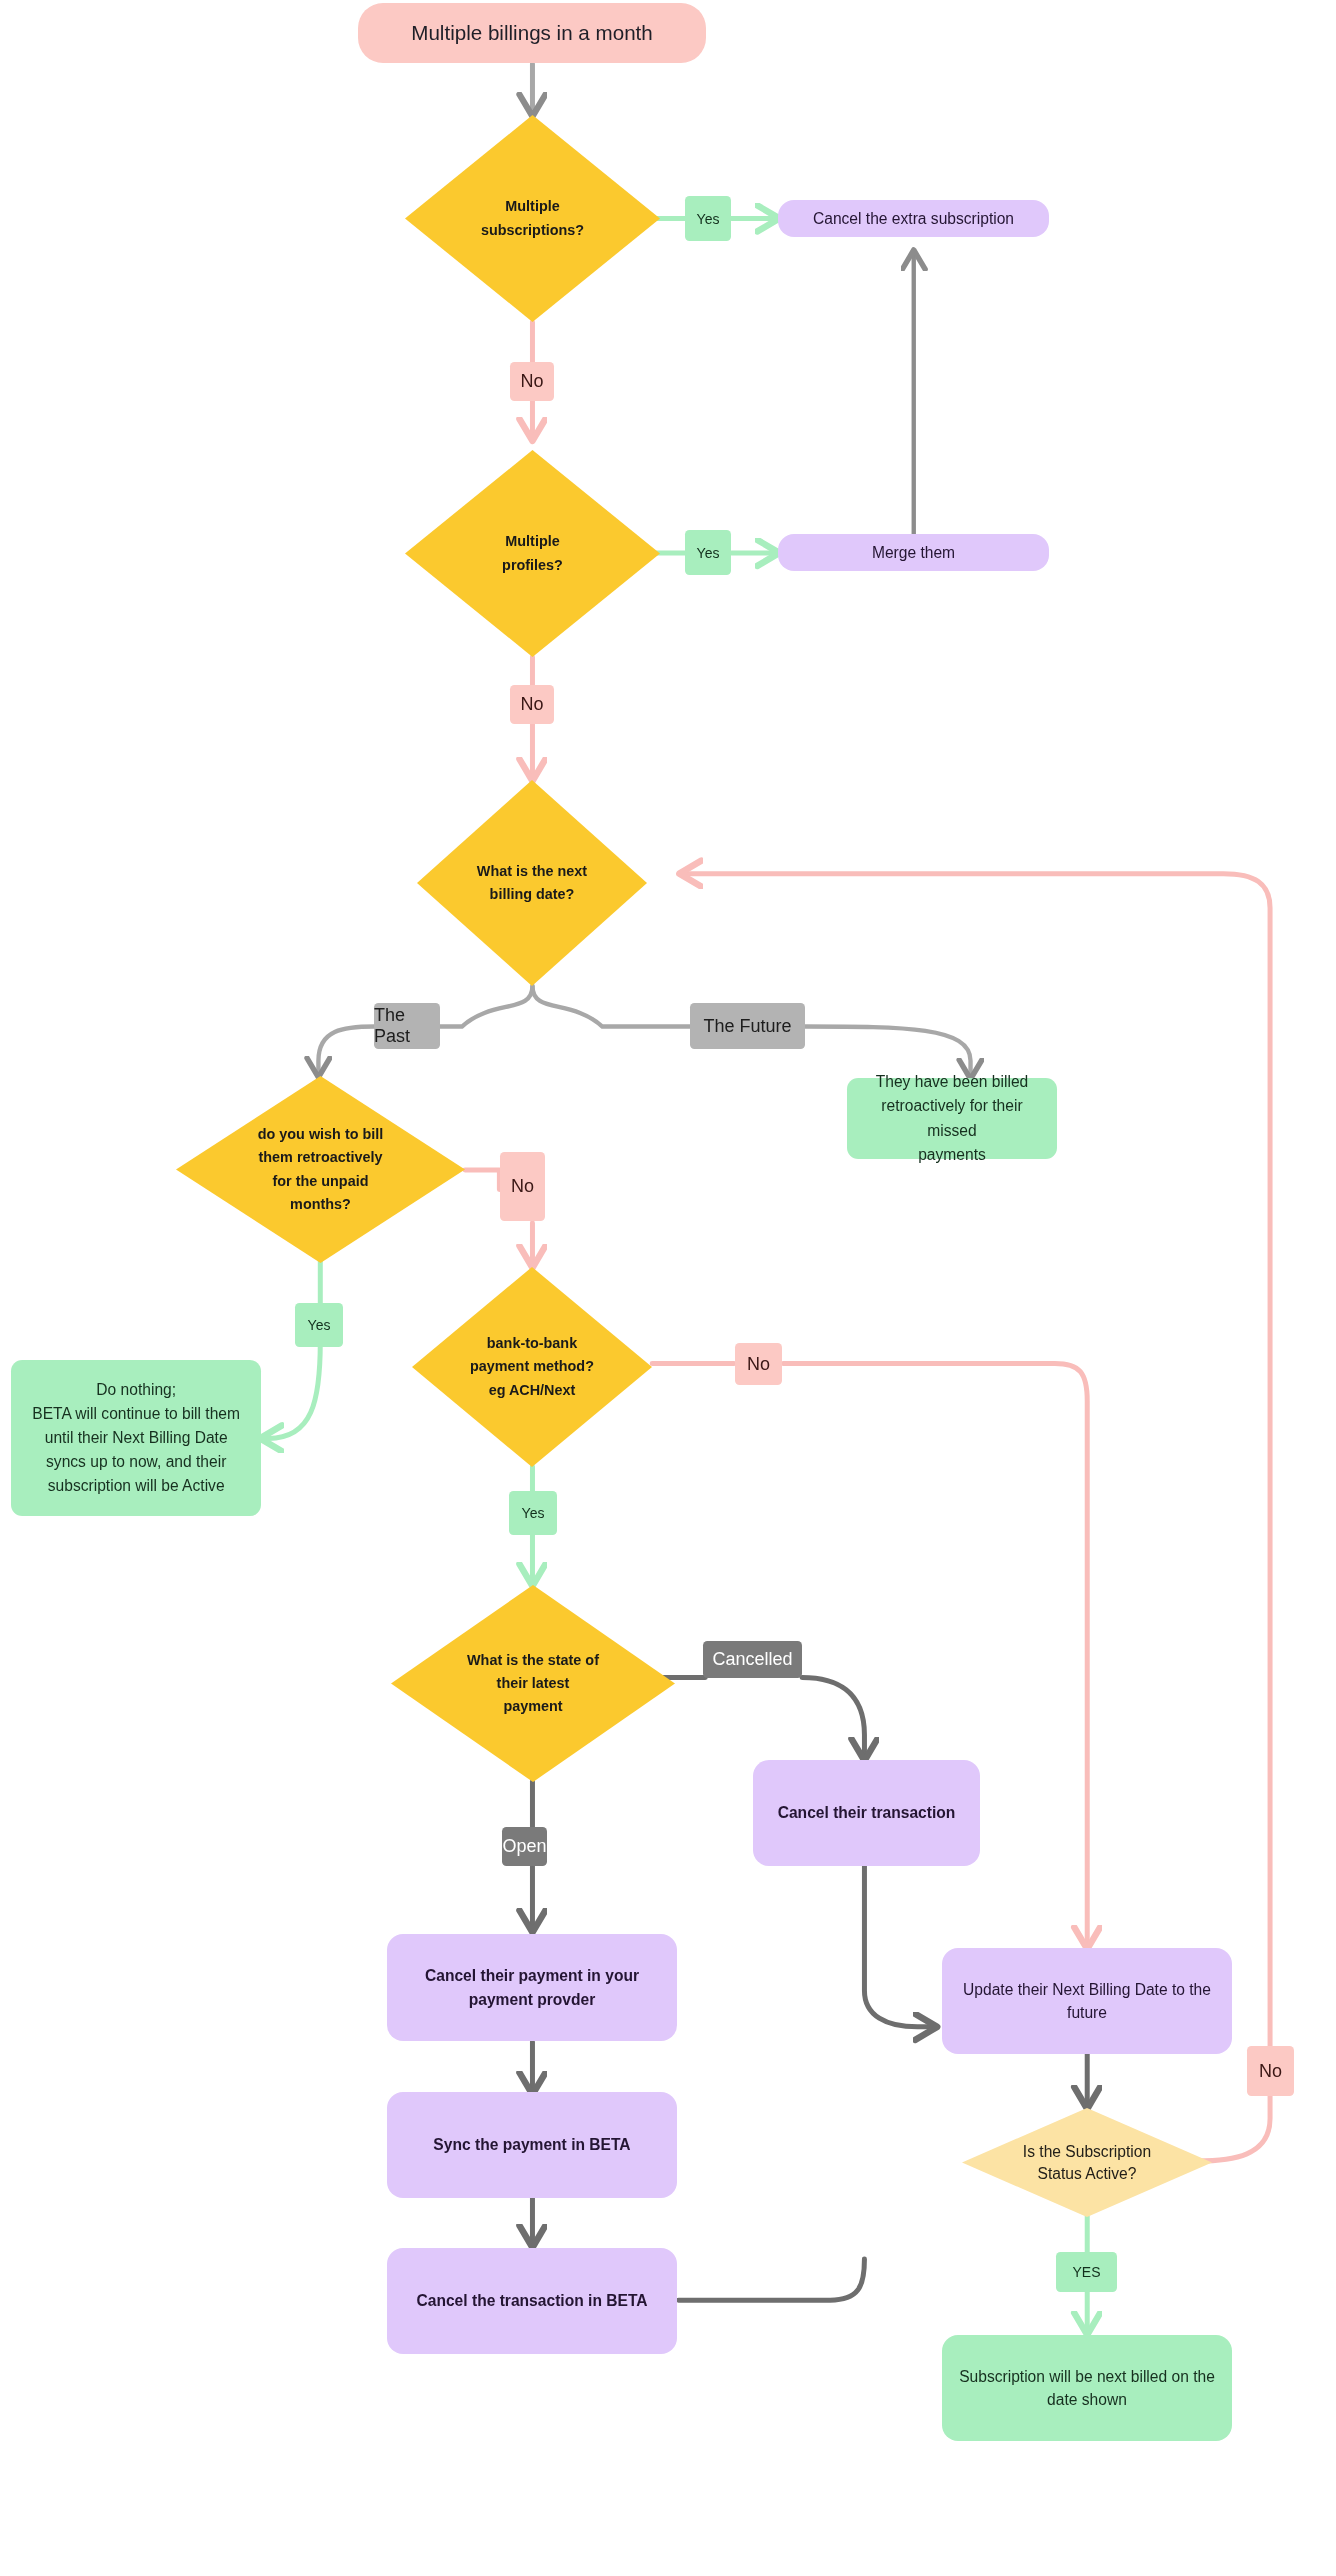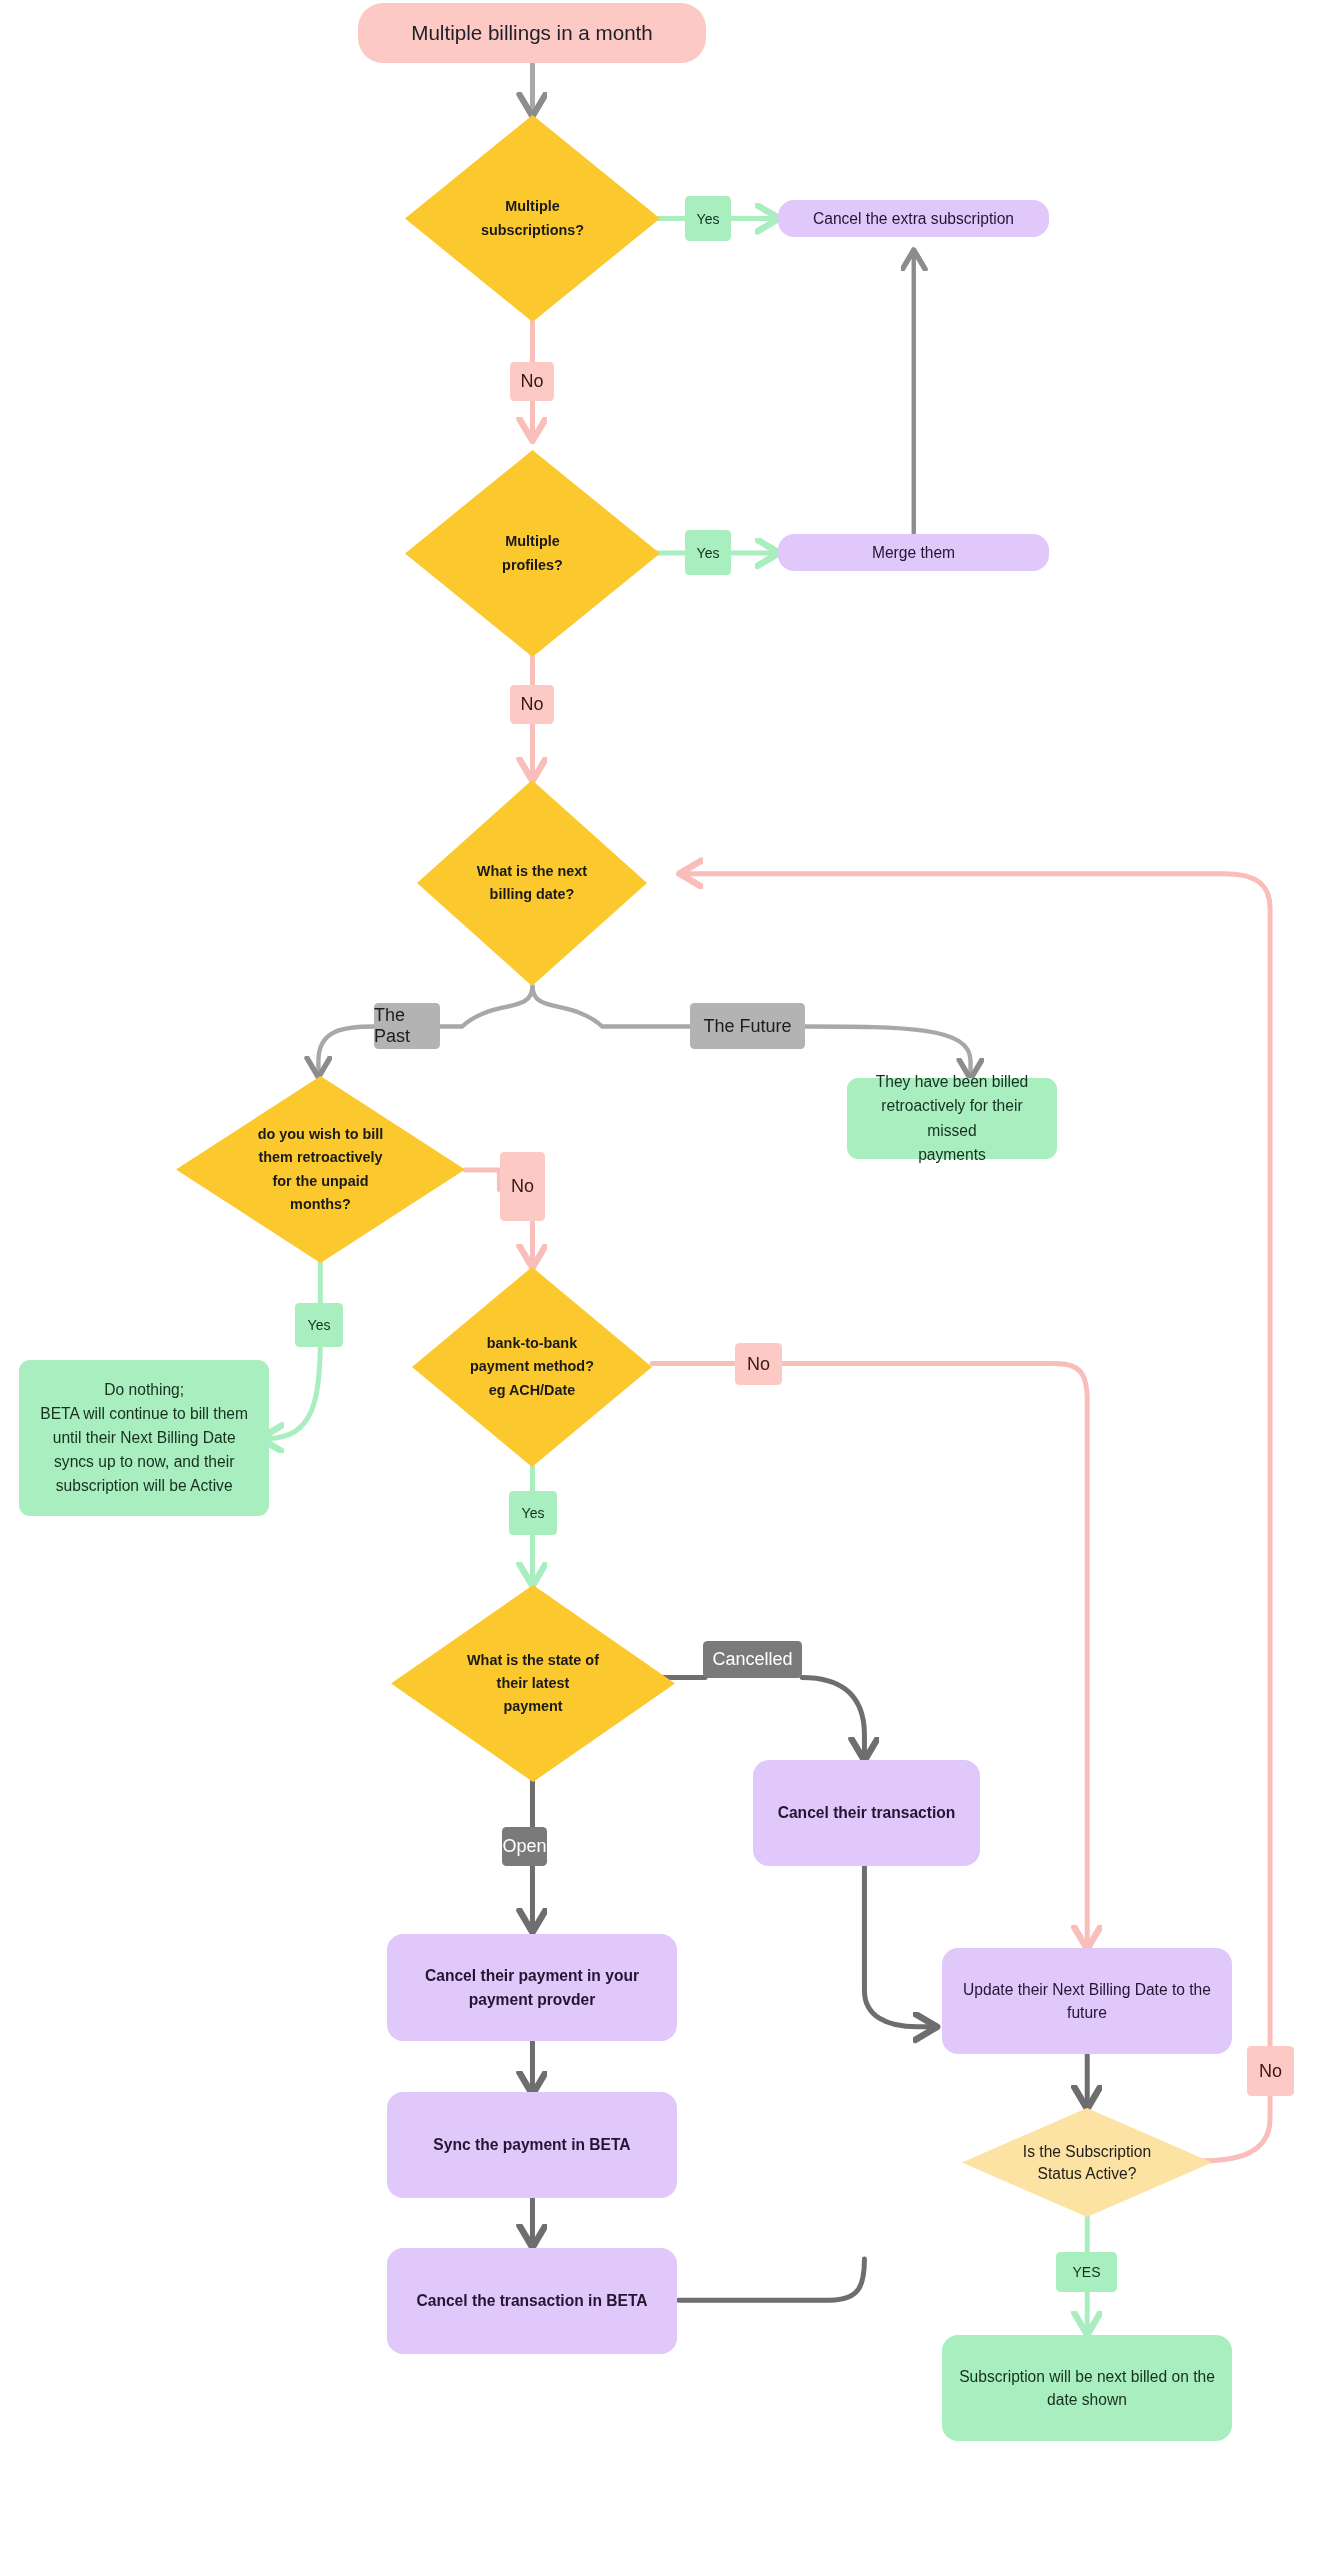--- a/index.html
+++ b/index.html
@@ -168,38 +168,38 @@
   </div>
 
   <div class="node rrect green" style="left:847px;top:1078px;width:210px;height:81px;border-radius:11.2px;">
     <div class="txt">
       <div>They have been billed</div>
       <div>retroactively for their missed</div>
       <div>payments</div>
     </div>
   </div>
 
-  <div class="node rrect green" style="left:11.2px;top:1360px;width:250px;height:156px;border-radius:11.2px;margin-left:8px;">
+  <div class="node rrect green" style="left:11.2px;top:1360px;width:250px;height:156px;border-radius:11.2px;">
     <div class="txt">
       <div>Do nothing;</div>
       <div>BETA will continue to bill them</div>
       <div>until their Next Billing Date</div>
       <div>syncs up to now, and their</div>
       <div>subscription will be Active</div>
     </div>
   </div>
 
   <div class="node diamond d-yellow" style="left:412px;top:1267px;width:240px;height:200px;">
     <svg class="dshape" viewBox="0 0 100 100" preserveAspectRatio="none">
       <polygon points="50,0 100,50 50,100 0,50" fill="#FBC92E"></polygon>
     </svg>
     <div class="dlabel" style="width:66%;">
       <div>bank-to-bank</div>
       <div>payment method?</div>
-      <div>eg ACH/Date</div>
+      <div>eg ACH/Next</div>
     </div>
   </div>
 
   <div class="node diamond d-yellow" style="left:391px;top:1585px;width:284px;height:197px;">
     <svg class="dshape" viewBox="0 0 100 100" preserveAspectRatio="none">
       <polygon points="50,0 100,50 50,100 0,50" fill="#FBC92E"></polygon>
     </svg>
     <div class="dlabel" style="width:62%;">
       <div>What is the state of</div>
       <div>their latest</div>

